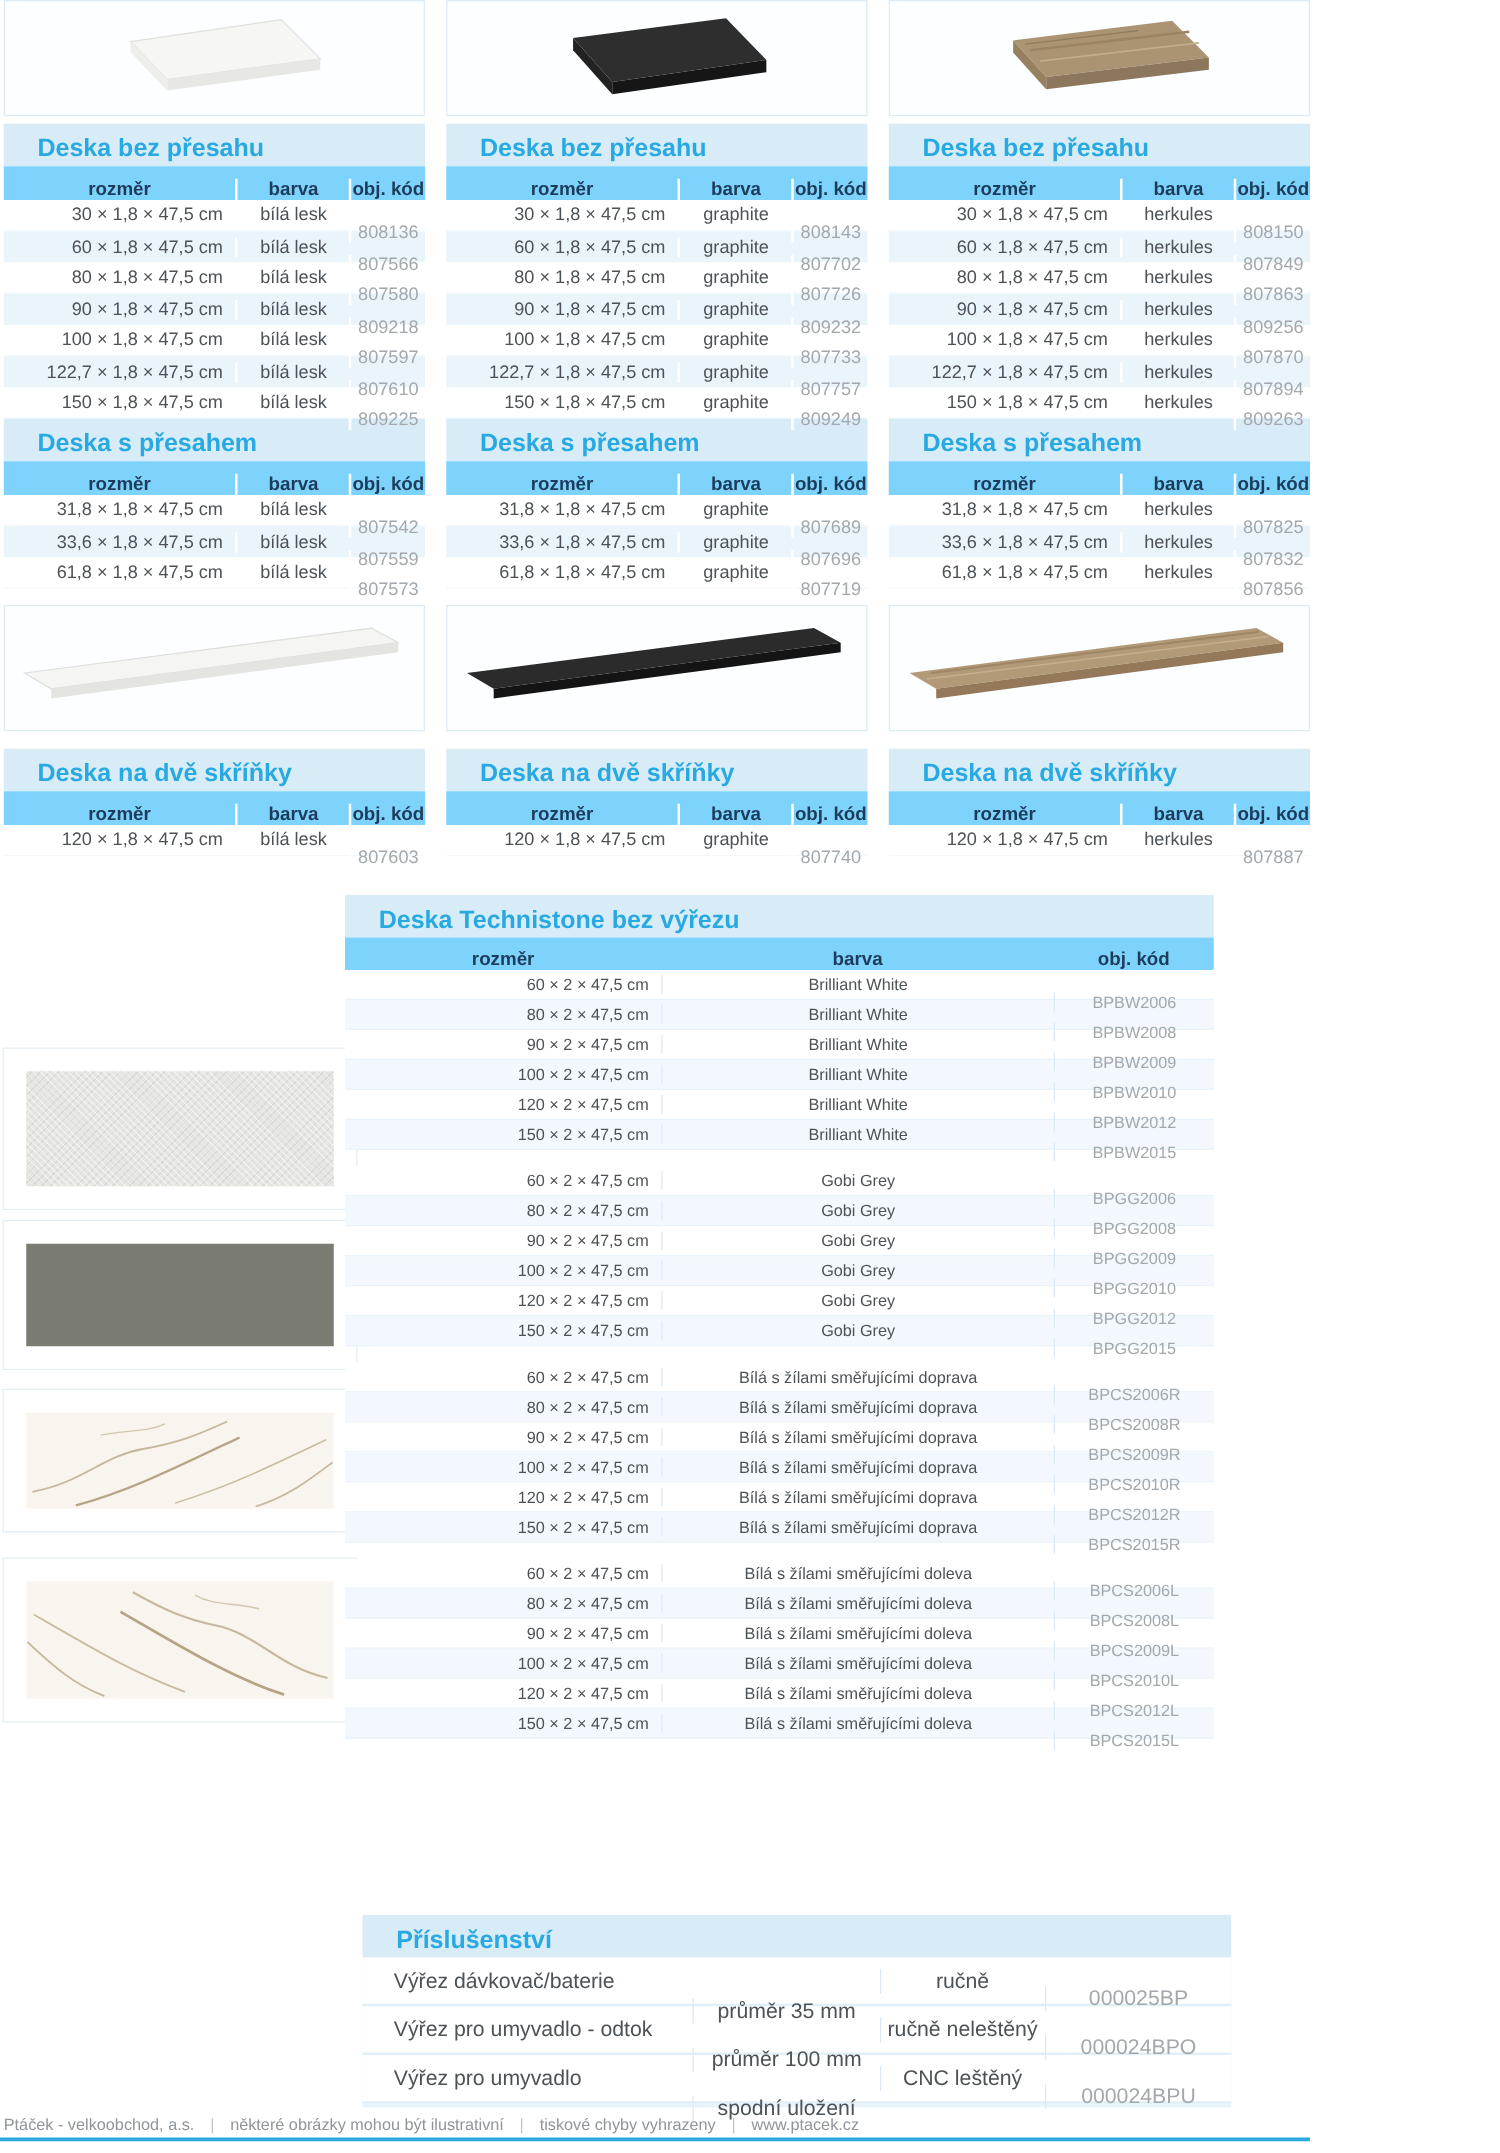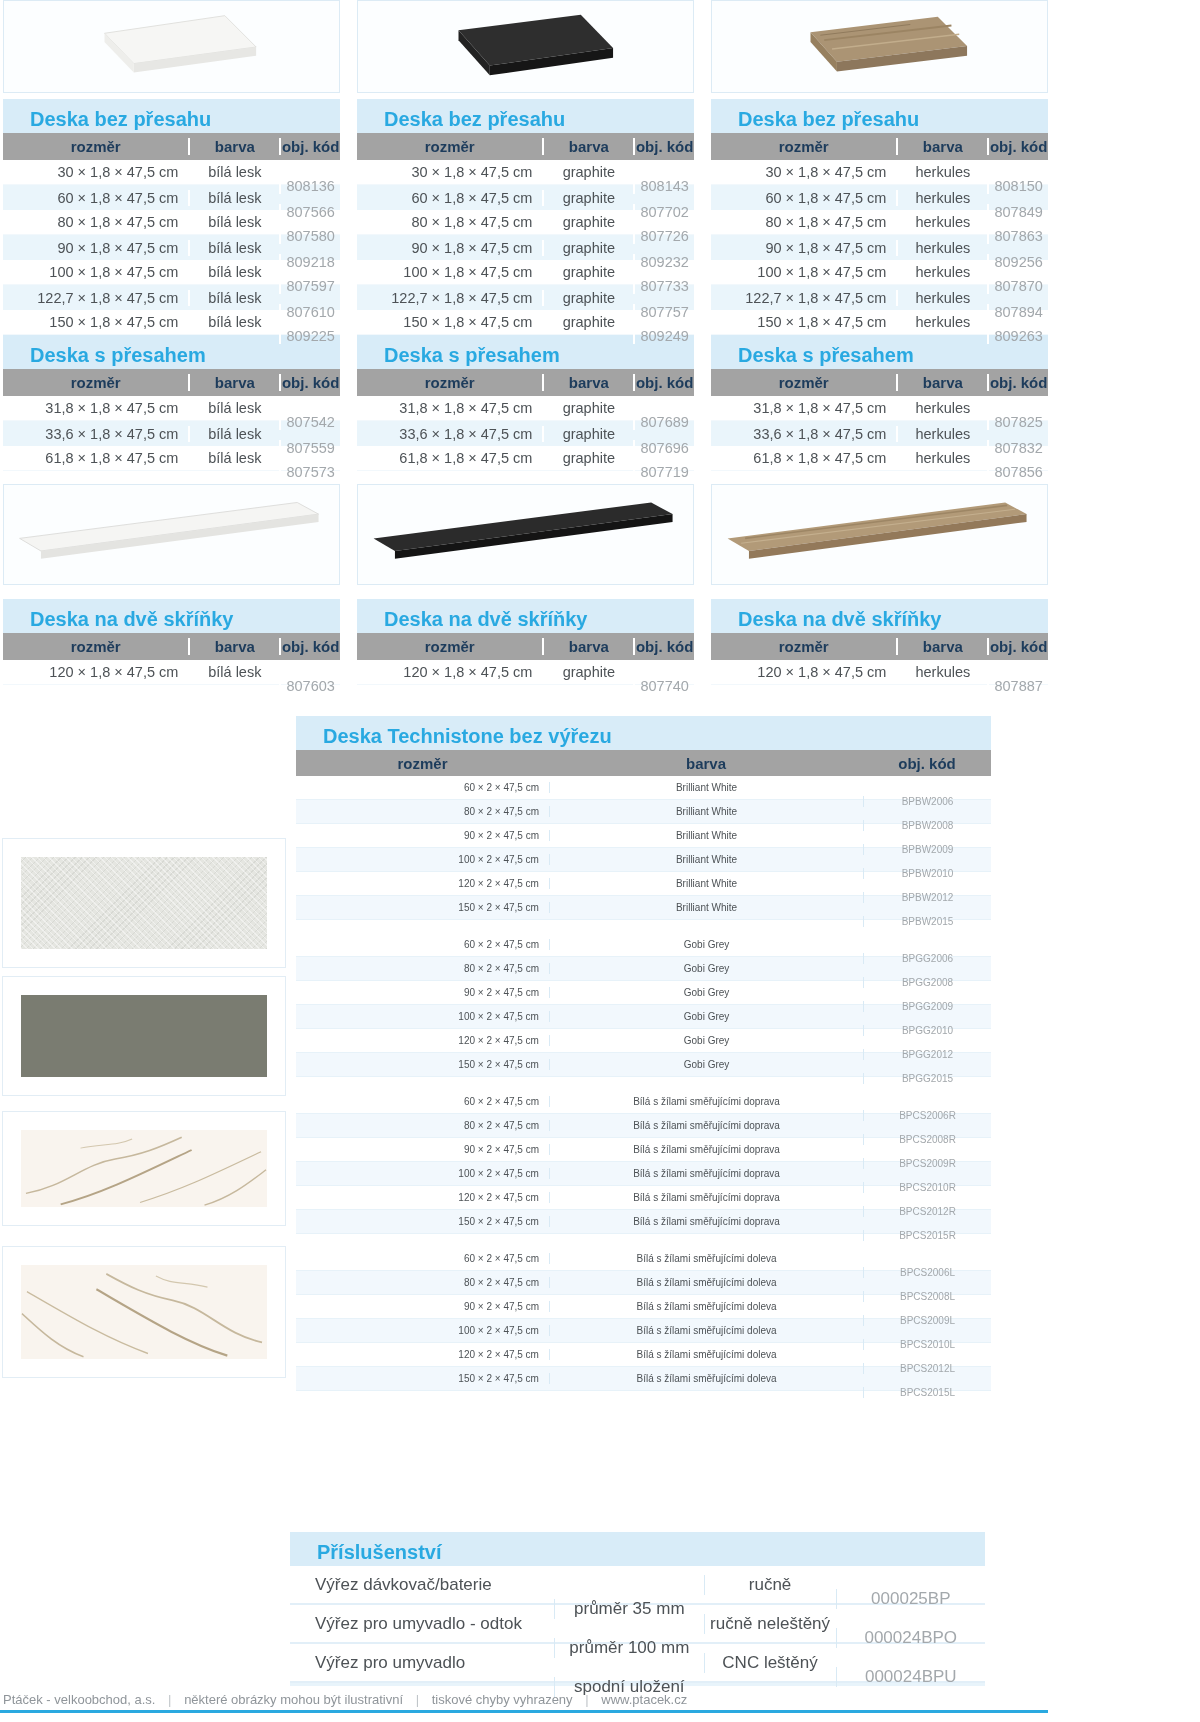--- a/index.html
+++ b/index.html
@@ -10,43 +10,43 @@
   .top-columns{position:absolute;left:3px;top:0;width:1045px;display:flex;gap:17px;}
   .col{width:337px;flex:0 0 337px;}
 
   .img-box{height:93px;border:1px solid #dcebf5;background:#fcfeff;
            display:flex;align-items:center;justify-content:center;margin-bottom:6px;box-sizing:border-box;}
   .img-box2{height:101px;border:1px solid #dcebf5;background:#fcfeff;margin:13px 0 14px 0;
             display:flex;align-items:center;justify-content:center;box-sizing:border-box;}
 
   .sec-title{background:#d8ecf8;color:#29a9e1;font-weight:bold;font-size:20px;
              padding:9px 0 2px 27px;letter-spacing:0;}
-  .thead{display:flex;align-items:center;height:27px;background:#a3a3a3;
+  .thead{display:flex;align-items:flex-end;height:27px;background:#7dd3fc;
          font-weight:bold;font-size:15px;color:#1d3c5c;}
   .row{display:flex;align-items:center;height:25px;font-size:14.5px;}
   .tbody .row:nth-child(even){background:#eaf5fb;}
   .tbody .row:nth-child(odd){background:#fff;border-bottom:1px solid #f2f8fc;box-sizing:border-box;}
   .c1{width:55%;text-align:right;padding-right:10px;box-sizing:border-box;}
   .c2{width:27%;text-align:center;border-left:2px solid #fff;box-sizing:border-box;}
   .c3{width:18%;text-align:center;border-left:2px solid #fff;box-sizing:border-box;}
   .h.c1{text-align:center;padding-right:0;}
   .code{color:#a3a8ac;margin-top:28px;}
 
   
   .tex-box{position:absolute;left:2px;width:284px;border:1px solid #e2edf5;background:#fff;
            box-sizing:border-box;padding:18px;}
   .tex-box .swatch{width:100%;height:100%;}
   .sw-bw{background:#e5e6e1;
          background-image:repeating-linear-gradient(45deg, rgba(255,255,255,.45) 0 1px, rgba(0,0,0,0) 1px 4px),
                           repeating-linear-gradient(-45deg, rgba(190,192,186,.35) 0 1px, rgba(0,0,0,0) 1px 5px);}
   .sw-gg{background:#7a7c71;}
 
   
-  .tech{position:absolute;left:296px;top:716px;width:695px;}
-  .trow{display:flex;align-items:center;height:24px;font-size:10px;background:#fff;
+  .tech{position:absolute;left:276px;top:716px;width:695px;}
+  .trow{display:flex;align-items:center;height:24px;font-size:13px;background:#fff;
         border-bottom:1px solid #e7f2f9;box-sizing:border-box;}
   .tgroup .trow:nth-child(even){background:#f2f8fd;}
   .tgroup{margin-bottom:13px;}
   .t1{width:36.4%;text-align:right;padding-right:10px;box-sizing:border-box;}
   .t2{width:45.2%;text-align:center;border-left:1px solid #d9eaf5;box-sizing:border-box;}
   .t3{width:18.4%;text-align:center;border-left:1px solid #d9eaf5;box-sizing:border-box;}
   .h.t1{text-align:center;padding-right:0;}
   .tech .thead{height:26px;}
 
   .acc{position:absolute;left:290px;top:1532px;width:695px;}

